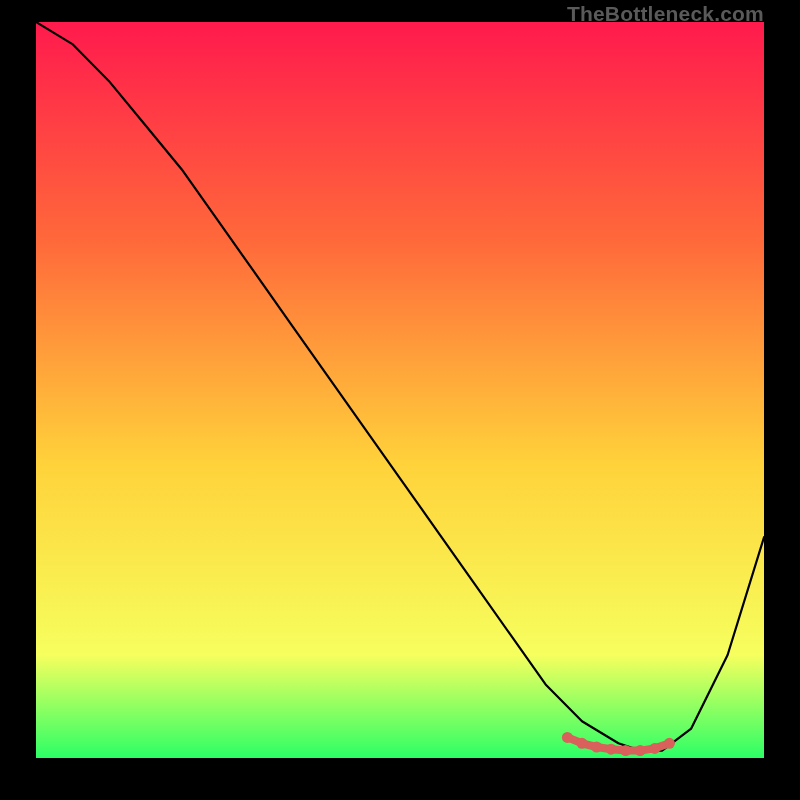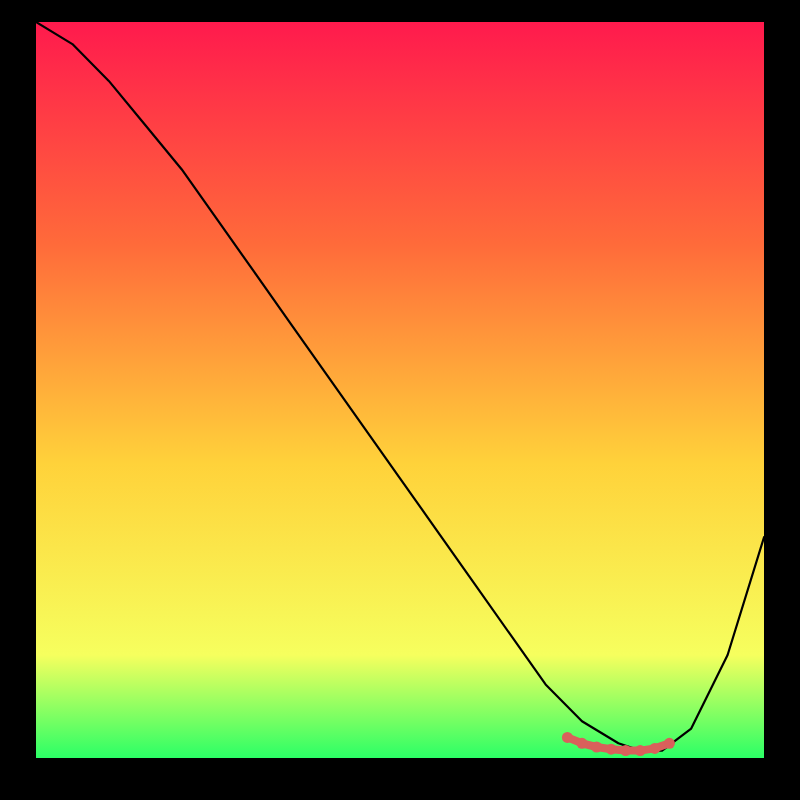--- a/index.html
+++ b/index.html
@@ -35,20 +35,21 @@
     color: #5a5a5a;
     letter-spacing: 0.2px;
   }
   svg { display: block; }
 </style>
 </head>
 <body>
 
 <div class="frame">
 
+  <div class="watermark">TheBottleneck.com</div>
 
   <div class="plot-area">
     <svg id="chart-svg" width="728" height="736" viewBox="0 0 728 736">
       <defs>
         <linearGradient id="bg-grad" x1="0" y1="0" x2="0" y2="1">
           <stop id="g0" offset="0%" stop-color="#ff1a4d"></stop>
           <stop id="g1" offset="30%" stop-color="#ff6a3a"></stop>
           <stop id="g2" offset="60%" stop-color="#ffd23a"></stop>
           <stop id="g3" offset="86%" stop-color="#f6ff5e"></stop>
           <stop id="g4" offset="100%" stop-color="#2bff66"></stop>

